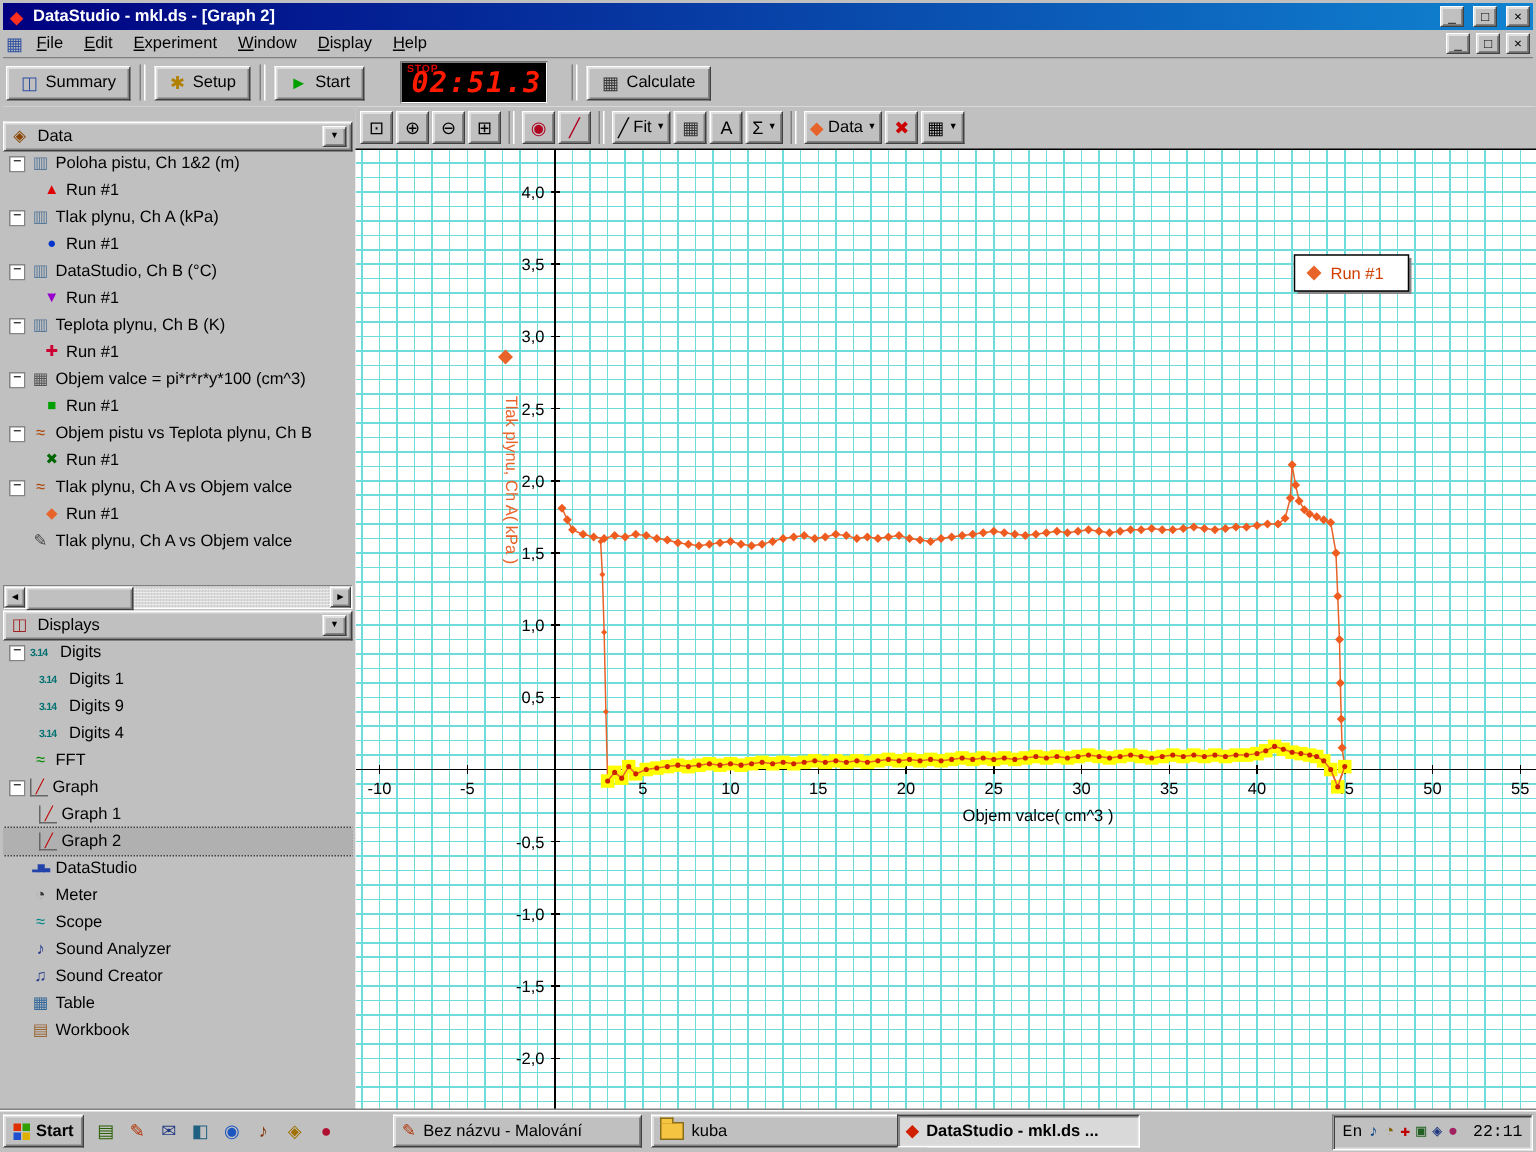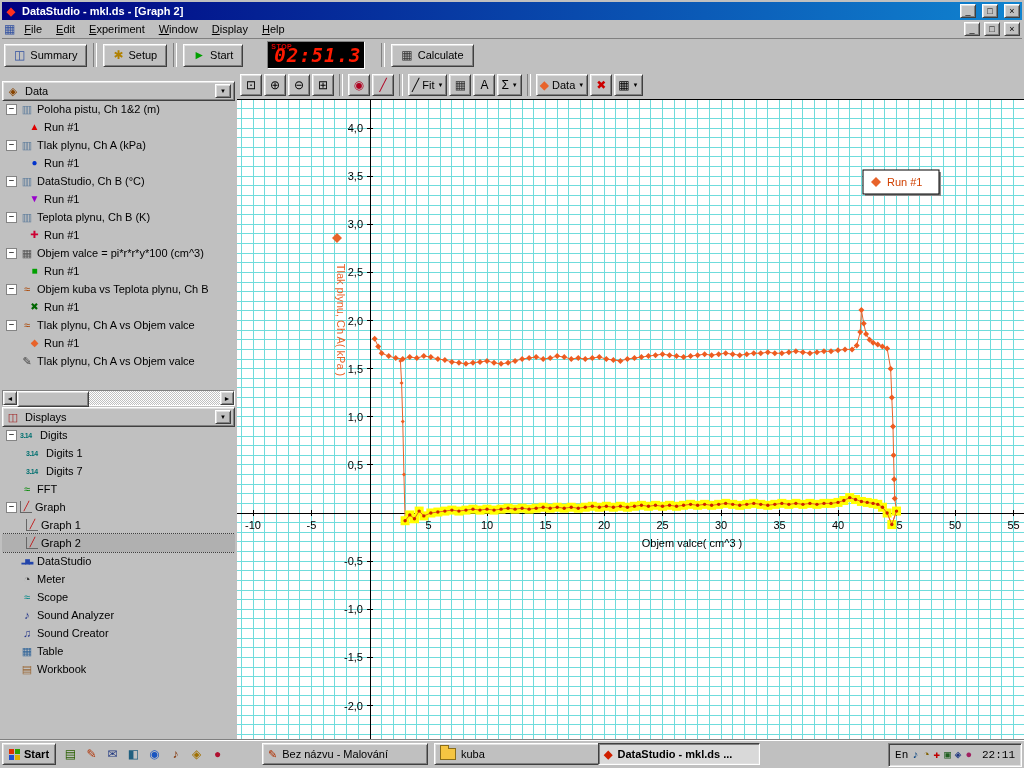--- a/index.html
+++ b/index.html
@@ -189,21 +189,21 @@
           <span class="ticon2" style="color: rgb(85, 85, 85);">▦</span>
           <span class="tlabel">Objem valce = pi*r*r*y*100 (cm^3)</span>
         </div>
         <div class="trow" style="padding-left: 26px;">
           <span class="runmarker" style="color: rgb(0, 160, 0);">■</span>
           <span class="tlabel">Run #1</span>
         </div>
         <div class="trow" style="padding-left: 4px;">
           <span class="expbox">−</span>
           <span class="ticon2" style="color: rgb(170, 68, 0);">≈</span>
-          <span class="tlabel">Objem kuba vs Teplota plynu, Ch B</span>
+          <span class="tlabel">Objem pistu vs Teplota plynu, Ch B</span>
         </div>
         <div class="trow" style="padding-left: 26px;">
           <span class="runmarker" style="color: rgb(0, 102, 0);">✖</span>
           <span class="tlabel">Run #1</span>
         </div>
         <div class="trow" style="padding-left: 4px;">
           <span class="expbox">−</span>
           <span class="ticon2" style="color: rgb(170, 68, 0);">≈</span>
           <span class="tlabel">Tlak plynu, Ch A vs Objem valce</span>
         </div>
@@ -234,21 +234,25 @@
           <span class="expbox">−</span>
           <span class="icon-digits">3.14</span>
           <span class="tlabel">Digits</span>
         </div>
         <div class="trow" style="padding-left: 24px;">
           <span class="icon-digits">3.14</span>
           <span class="tlabel">Digits 1</span>
         </div>
         <div class="trow" style="padding-left: 24px;">
           <span class="icon-digits">3.14</span>
-          <span class="tlabel">Digits 7</span>
+          <span class="tlabel">Digits 9</span>
+        </div>
+        <div class="trow" style="padding-left: 24px;">
+          <span class="icon-digits">3.14</span>
+          <span class="tlabel">Digits 4</span>
         </div>
         <div class="trow" style="padding-left: 4px;">
           <span class="expspacer"></span>
           <span class="ticon2" style="color: rgb(0, 136, 0);">≈</span>
           <span class="tlabel">FFT</span>
         </div>
         <div class="trow" style="padding-left: 4px;">
           <span class="expbox">−</span>
           <span class="icon-graph">╱</span>
           <span class="tlabel">Graph</span>

